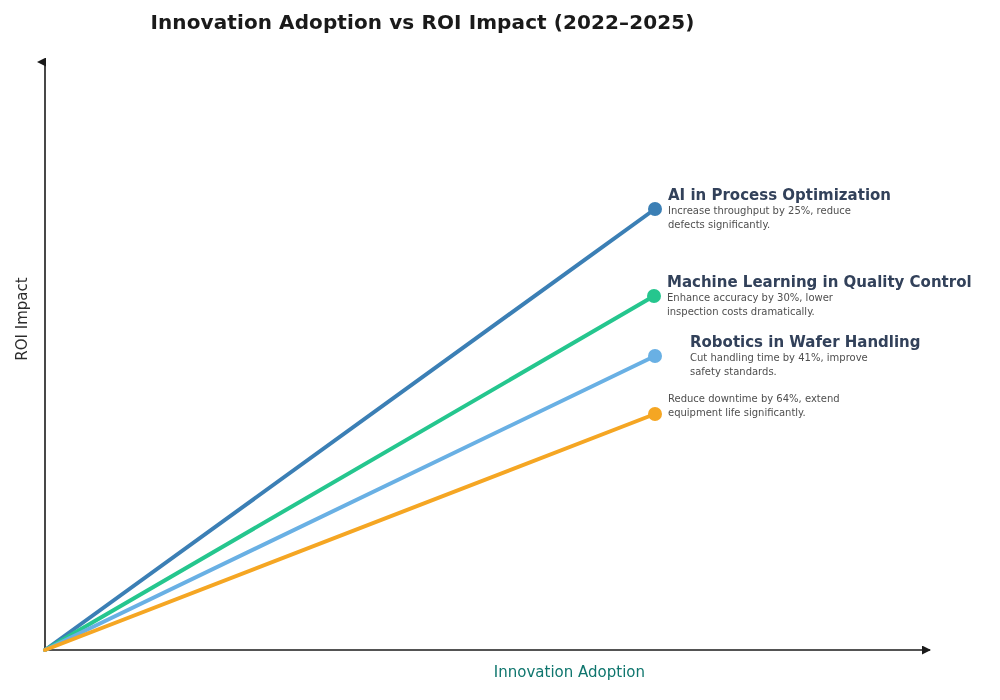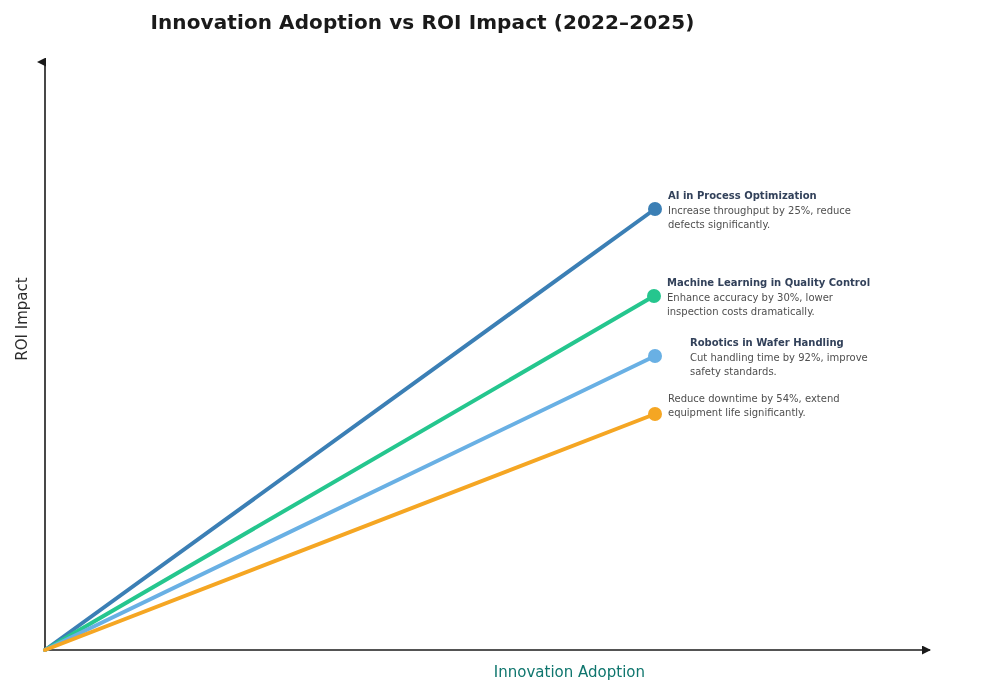--- a/index.html
+++ b/index.html
@@ -55,21 +55,21 @@
     width: 300px;
     text-align: right;
     font-size: 15px;
     color: #0f766e;
   }
   .annotation {
     position: absolute;
     white-space: nowrap;
   }
   .ann-title {
-    font-size: 10px;
+    font-size: 15px;
     font-weight: bold;
     color: #32415a;
     line-height: 17px;
     margin: 0;
   }
   .ann-desc {
     font-size: 10px;
     color: #4f4f4f;
     line-height: 13.5px;
     margin: 0;
@@ -121,22 +121,22 @@
         <div class="ann-desc">Increase throughput by 25%, reduce
 defects significantly.</div>
       </div>
       <div class="annotation" style="left: 667px; top: 274px;">
         <div class="ann-title">Machine Learning in Quality Control</div>
         <div class="ann-desc">Enhance accuracy by 30%, lower
 inspection costs dramatically.</div>
       </div>
       <div class="annotation" style="left: 690px; top: 334px;">
         <div class="ann-title">Robotics in Wafer Handling</div>
-        <div class="ann-desc">Cut handling time by 92%, improve
+        <div class="ann-desc">Cut handling time by 41%, improve
 safety standards.</div>
       </div>
       <div class="annotation" style="left: 668px; top: 392px;">
-        <div class="ann-desc">Reduce downtime by 54%, extend
+        <div class="ann-desc">Reduce downtime by 64%, extend
 equipment life significantly.</div>
       </div>
     </div>
 
 </div>
 
 </body></html>

